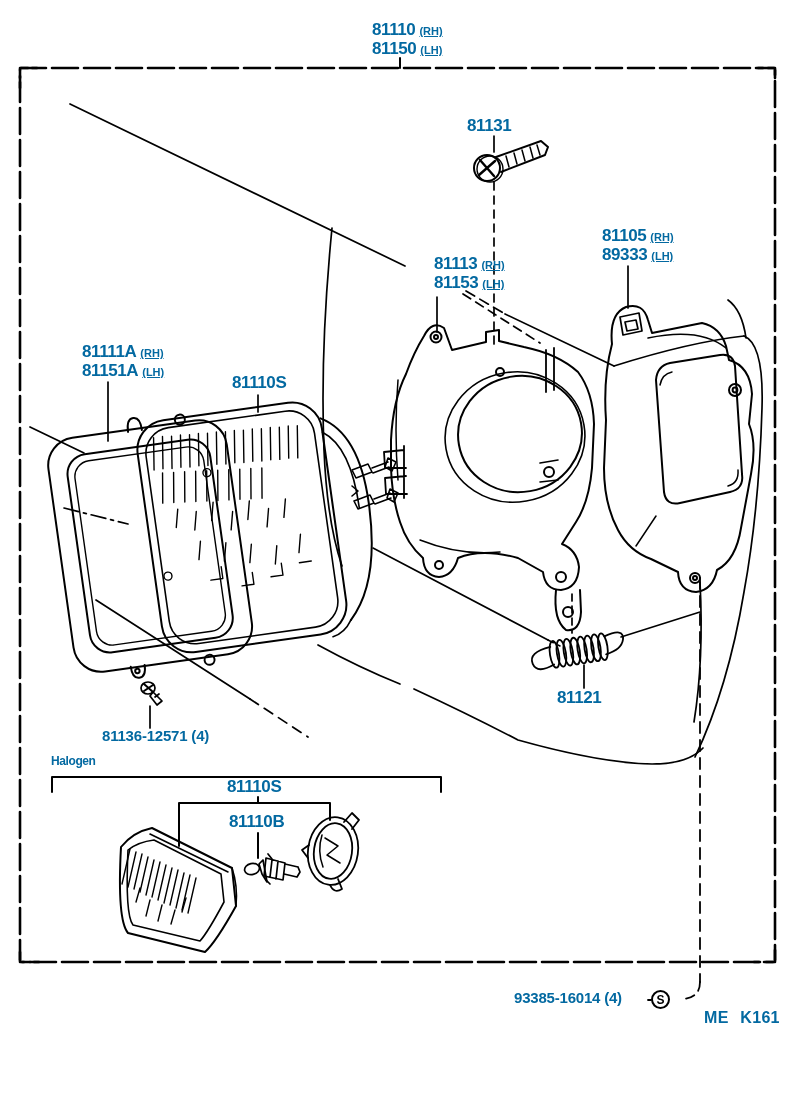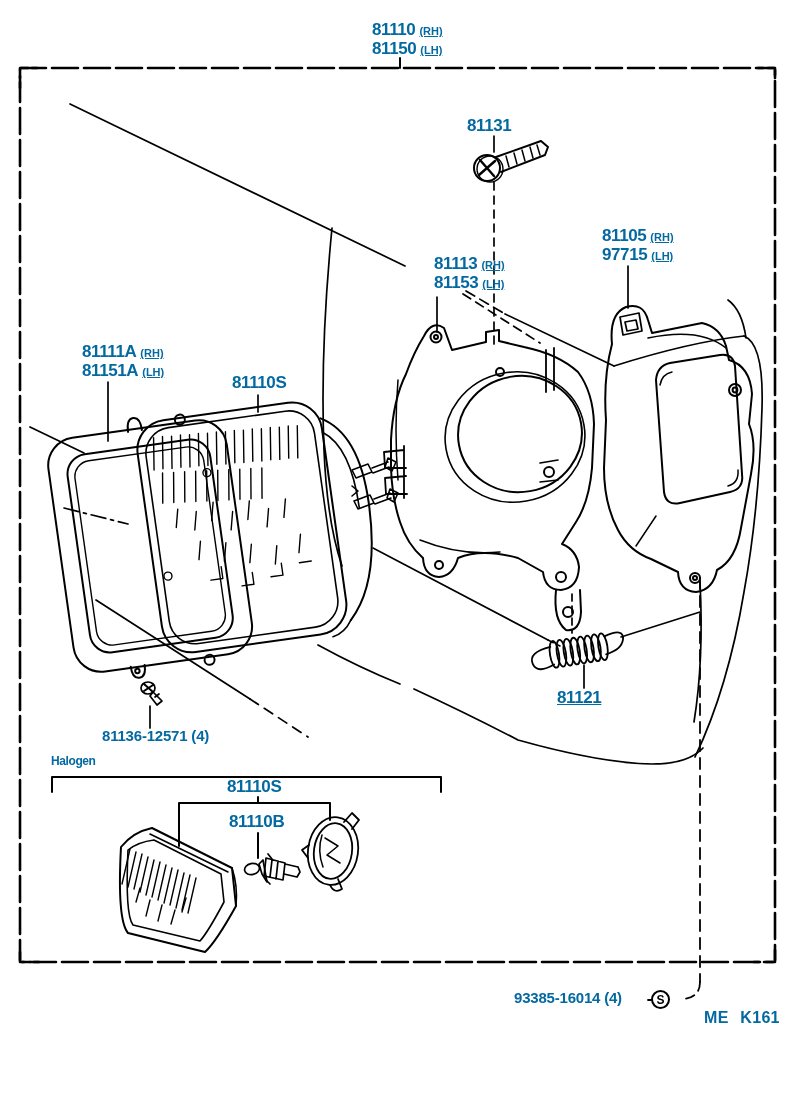--- a/index.html
+++ b/index.html
@@ -214,21 +214,21 @@
   <div class="lbl" style="left:467px;top:117px;">
     <span class="num">81131</span>
   </div>
 
   <div class="lbl" style="left:602px;top:227px;">
     <span class="row">
         <span class="num">81105</span>
         <span class="side">(RH)</span>
       </span>
     <span class="row">
-        <span class="num">97715</span>
+        <span class="num">89333</span>
         <span class="side">(LH)</span>
       </span>
   </div>
 
   <div class="lbl" style="left:407px;top:255px;margin-left:27px;">
     <span class="row">
         <span class="num">81113</span>
         <span class="side">(RH)</span>
       </span>
     <span class="row">
@@ -245,21 +245,21 @@
     <span class="row">
         <span class="num">81151A</span>
         <span class="side">(LH)</span>
       </span>
   </div>
 
   <div class="lbl" style="left:232px;top:374px;">
     <span class="num">81110S</span>
   </div>
 
-  <div class="lbl" style="left:557px;top:689px;text-decoration:underline;">
+  <div class="lbl" style="left:557px;top:689px;">
     <span class="num">81121</span>
   </div>
 
   <div class="lbl small" style="left:102px;top:727px;">
     <span>81136-12571 (4)</span>
   </div>
 
   <div class="lbl" style="left:51px;top:752px;font-size:12px;">
     <span>Halogen</span>
   </div>

